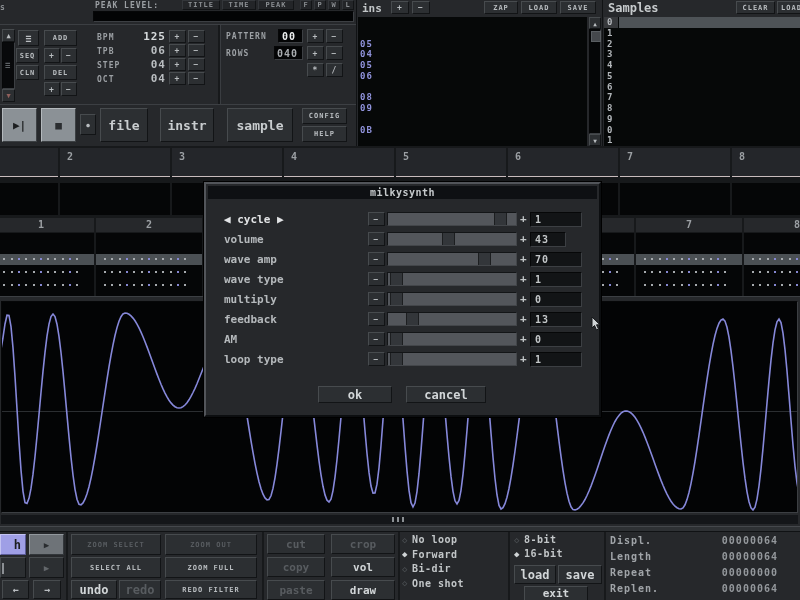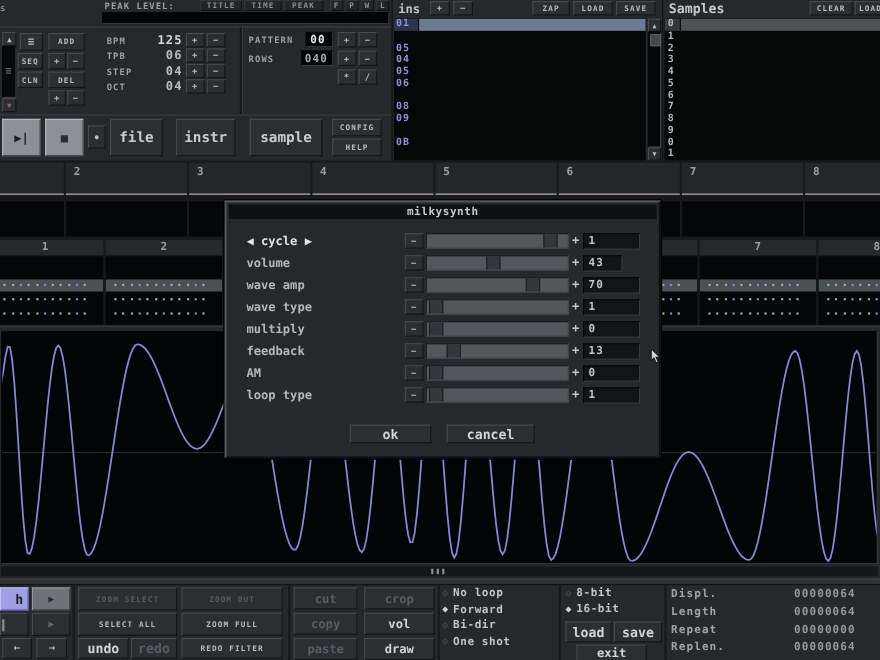--- a/index.html
+++ b/index.html
@@ -108,24 +108,20 @@
   </div>
 
   <div class="panel" id="ins-panel" style="left:356px;top:0;width:246px;height:146px;border-left:1px solid #101214;">
     <span class="lbl t11" style="left:5px;top:2px;color:#c2c6c8;">ins</span>
     <div class="btn t8" style="left:34px;top:1px;width:18px;height:13px;">+</div>
     <div class="btn t8" style="left:55px;top:1px;width:18px;height:13px;">−</div>
     <div class="btn t7" style="left:127px;top:1px;width:34px;height:13px;">ZAP</div>
     <div class="btn t7" style="left:164px;top:1px;width:36px;height:13px;">LOAD</div>
     <div class="btn t7" style="left:203px;top:1px;width:36px;height:13px;">SAVE</div>
     <div id="ins-list" style="position:absolute;left:1px;top:17px;width:229px;height:129px;overflow:hidden;background:#060808;">
-        <div style="position: absolute; left: 0px; top: 0px; width: 100%; height: 11px;">
-          <div style="position: absolute; left: 0px; top: 0px; width: 22px; height: 100%; font-size: 9px; font-weight: bold; color: rgb(144, 147, 220); background: rgb(43, 51, 80); letter-spacing: 1px; padding-left: 2px; box-sizing: border-box;">01</div>
-          <div style="position: absolute; left: 23px; top: 0px; right: 0px; height: 100%; background: rgb(107, 124, 145);"></div>
-        </div>
         <div style="position: absolute; left: 0px; top: 22px; width: 100%; height: 11px;">
           <div style="position: absolute; left: 0px; top: 0px; width: 22px; height: 100%; font-size: 9px; font-weight: bold; color: rgb(144, 147, 220); background: transparent; letter-spacing: 1px; padding-left: 2px; box-sizing: border-box;">05</div>
           <div style="position: absolute; left: 23px; top: 0px; right: 0px; height: 100%; background: transparent;"></div>
         </div>
         <div style="position: absolute; left: 0px; top: 32px; width: 100%; height: 11px;">
           <div style="position: absolute; left: 0px; top: 0px; width: 22px; height: 100%; font-size: 9px; font-weight: bold; color: rgb(144, 147, 220); background: transparent; letter-spacing: 1px; padding-left: 2px; box-sizing: border-box;">04</div>
           <div style="position: absolute; left: 23px; top: 0px; right: 0px; height: 100%; background: transparent;"></div>
         </div>
         <div style="position: absolute; left: 0px; top: 43px; width: 100%; height: 11px;">
           <div style="position: absolute; left: 0px; top: 0px; width: 22px; height: 100%; font-size: 9px; font-weight: bold; color: rgb(144, 147, 220); background: transparent; letter-spacing: 1px; padding-left: 2px; box-sizing: border-box;">05</div>

